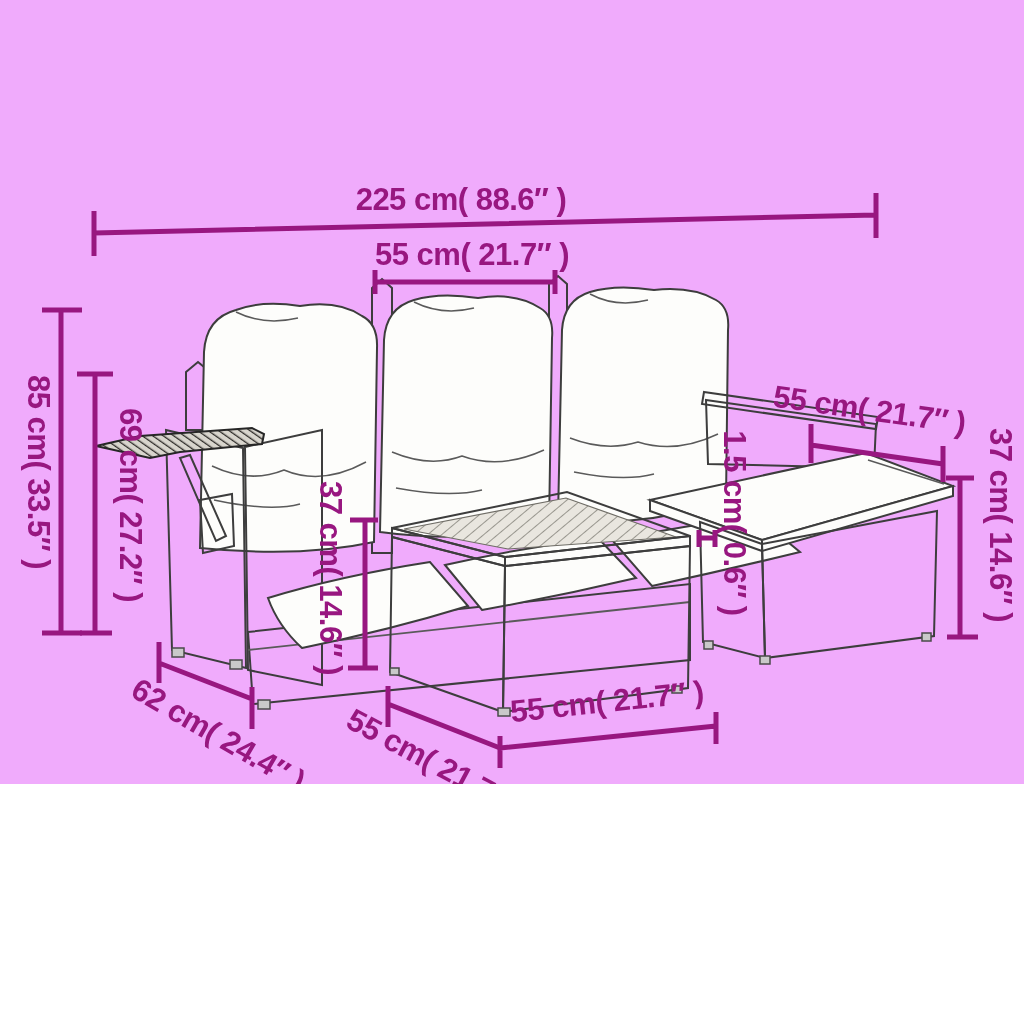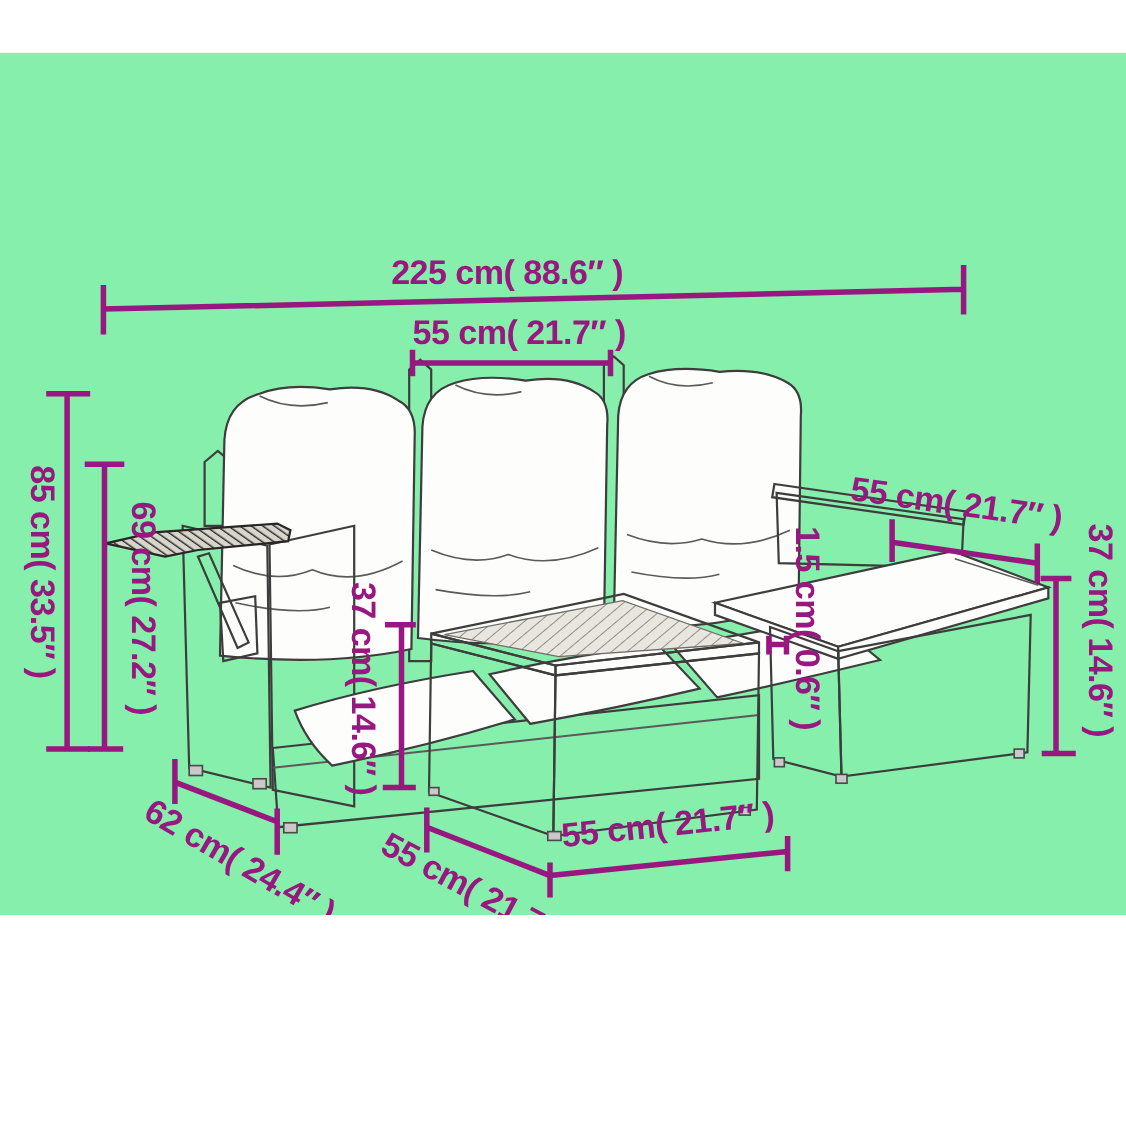--- a/index.html
+++ b/index.html
@@ -1,19 +1,18 @@
 <!DOCTYPE html>
 <html><head>
 <meta charset="utf-8">
 <style>
   html,body{margin:0;padding:0;background:#ffffff;}
   #stage{
-    position:relative;width:1024px;height:784px;background:#86efac;overflow:hidden;
+    position:relative;width:1024px;height:784px;background:#f0abfc;overflow:hidden;
     font-family:"Liberation Sans","DejaVu Sans",sans-serif;
-    margin-top:48px;
   }
   svg{display:block;}
   .dim-text{
     font-family:"Liberation Sans","DejaVu Sans",sans-serif;
     font-weight:bold;
     font-size:31px;
     letter-spacing:-0.5px;
     fill:#981780;
   }
   .dim-line{stroke:#981780;stroke-width:5;fill:none;}

